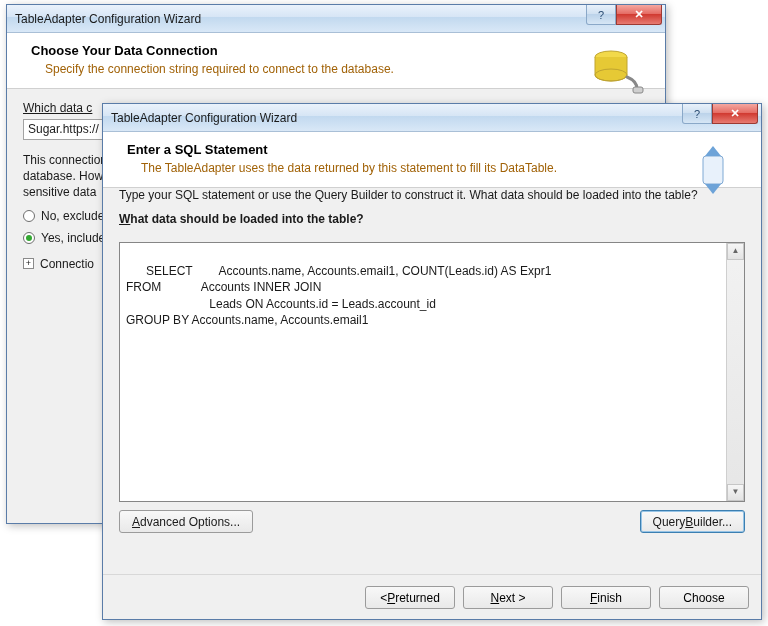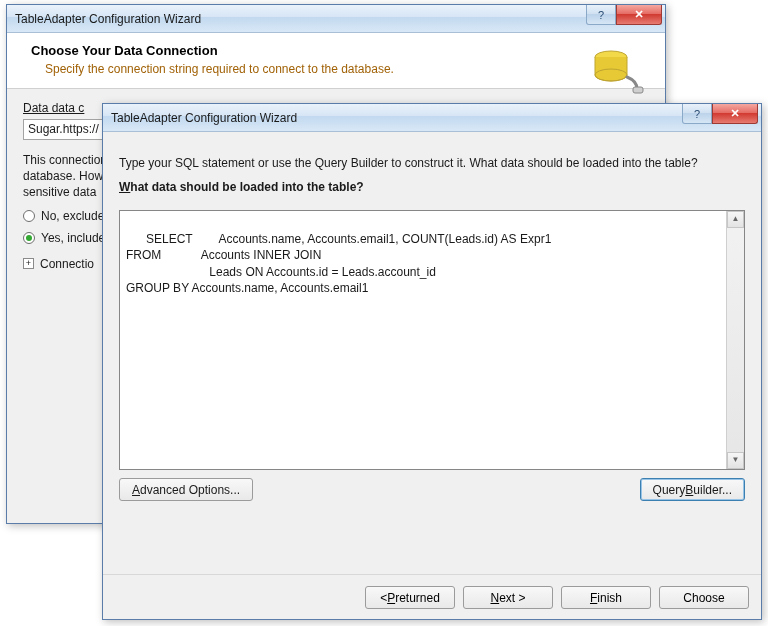--- a/index.html
+++ b/index.html
@@ -200,21 +200,21 @@
       <svg viewBox="0 0 56 56">
         <ellipse cx="22" cy="14" rx="16" ry="6" fill="#f2d94a" stroke="#bfa430"></ellipse>
         <path d="M6 14 v18 a16 6 0 0 0 32 0 V14" fill="#e6c935" stroke="#bfa430"></path>
         <ellipse cx="22" cy="32" rx="16" ry="6" fill="none" stroke="#bfa430"></ellipse>
         <path d="M38 34 q10 4 10 12" fill="none" stroke="#888" stroke-width="3" stroke-linecap="round"></path>
         <rect x="44" y="44" width="10" height="6" rx="2" fill="#cfcfcf" stroke="#888"></rect>
       </svg>
     </div>
   </div>
   <div class="body-area">
-    <div class="back-label"><span class="u">Data data c</span></div>
+    <div class="back-label"><span class="u">Which data c</span></div>
     <div class="dropdown"><span>Sugar.https://</span></div>
     <div class="para" style="white-space:pre-line;">This connection
 database. How
 sensitive data</div>
     <div class="radio-row">
       <span class="radio"></span>
       <span>No, exclude</span>
     </div>
     <div class="radio-row">
       <span class="radio checked"></span>
@@ -228,21 +228,32 @@
 </div>
 
 <div class="dialog" style="left:102px; top:103px; width:660px; height:517px;">
   <div class="titlebar">
     <span class="titlebar-title">TableAdapter Configuration Wizard</span>
     <div class="titlebar-btns">
       <div class="tb-btn tb-help">?</div>
       <div class="tb-btn tb-close">✕</div>
     </div>
   </div>
-  <div class="body-area" style="padding:24px 16px 0 16px;">
+  <div class="banner">
+    <div class="banner-title">Enter a SQL Statement</div>
+    <div class="banner-sub">The TableAdapter uses the data returned by this statement to fill its DataTable.</div>
+    <div class="banner-icon arrows-icon">
+      <svg viewBox="0 0 56 56">
+        <rect x="18" y="14" width="20" height="28" rx="3" fill="#e8f1fb" stroke="#7fa9d4"></rect>
+        <polygon points="28,4 36,14 20,14" fill="#6da3d8"></polygon>
+        <polygon points="28,52 20,42 36,42" fill="#6da3d8"></polygon>
+      </svg>
+    </div>
+  </div>
+  <div class="body-area" style="padding:0 16px 0 16px;">
     <div class="instr">Type your SQL statement or use the Query Builder to construct it. What data should be loaded into the table?</div>
     <div class="bold-label"><span class="u">W</span><span>hat data should be loaded into the table?</span></div>
     <div class="sql-box">
       <span>SELECT        Accounts.name, Accounts.email1, COUNT(Leads.id) AS Expr1
 FROM            Accounts INNER JOIN
                          Leads ON Accounts.id = Leads.account_id
 GROUP BY Accounts.name, Accounts.email1</span>
       <div class="sql-arrow-up">▲</div>
       <div class="sql-arrow-down">▼</div>
     </div>

